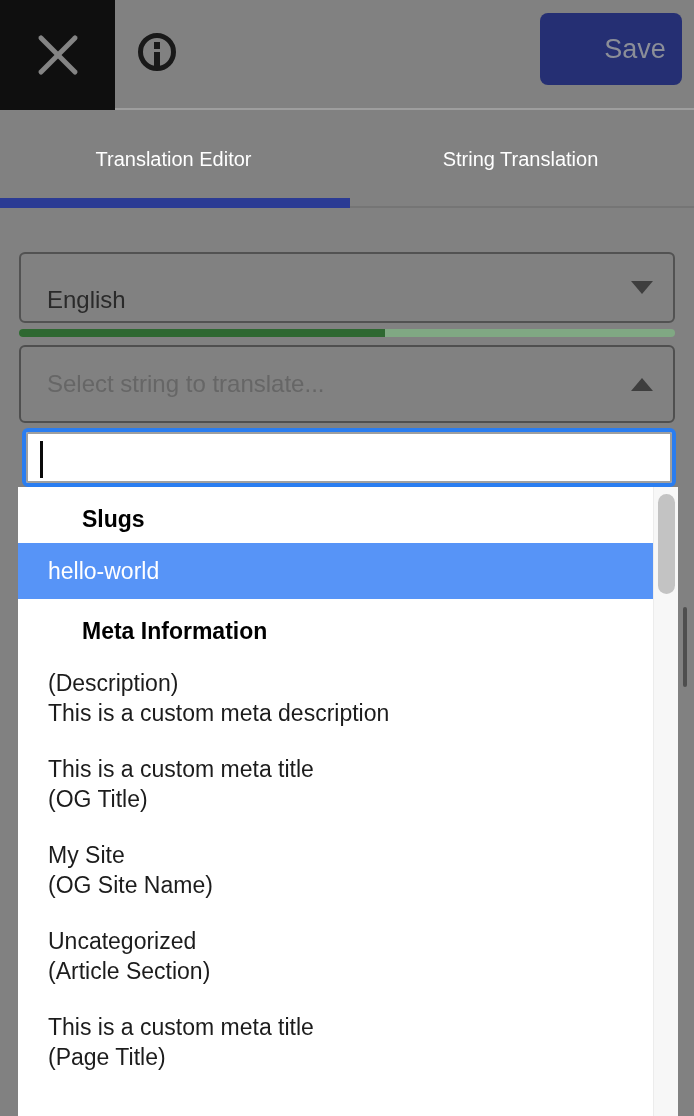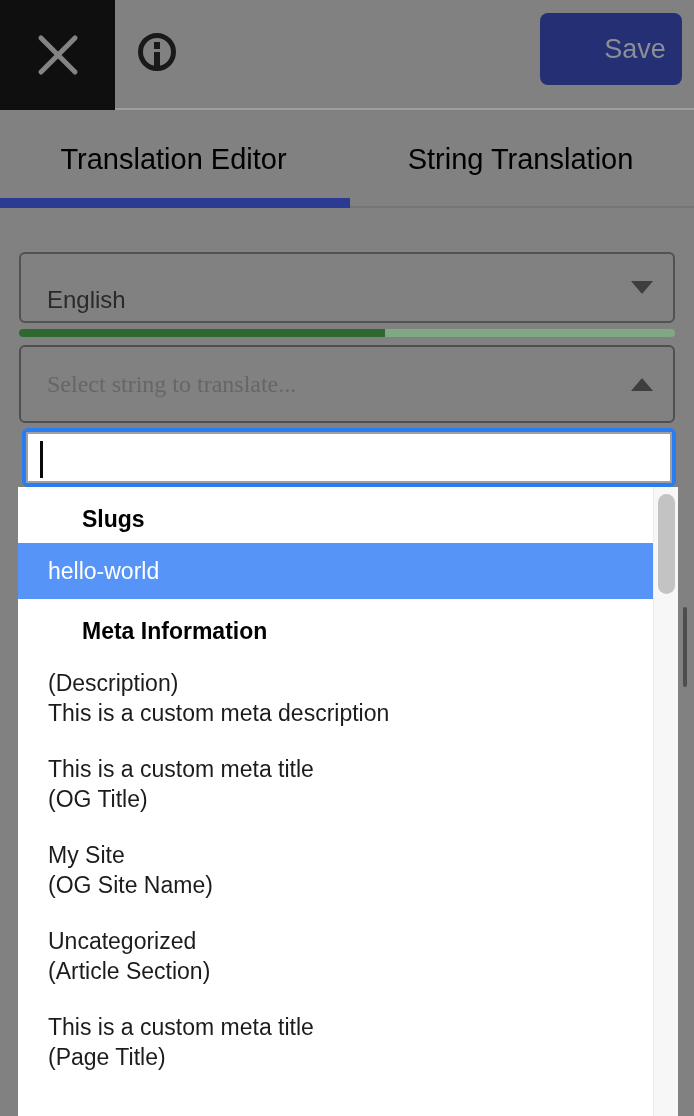--- a/index.html
+++ b/index.html
@@ -20,31 +20,31 @@
               border:5px solid #191919; border-radius:50%; cursor:pointer; }
   .info-btn .i-dot  { position:absolute; left:11px; top:4px;  width:6px; height:7px;  background:#191919; }
   .info-btn .i-stem { position:absolute; left:11px; top:14px; width:6px; height:14px; background:#191919; }
   .save-btn { position:absolute; left:540px; top:13px; width:142px; height:72px;
               background:var(--accent-navy,#252f73); border:none; border-radius:8px;
               color:#8b8e98; font-size:27px; font-family:inherit; cursor:pointer;padding-left:48px; }
 
   
   .tabbar { position:absolute; left:0; top:112px; width:694px; height:94px; display:flex; }
   .tab { flex:1; display:flex; align-items:center; justify-content:center;
-         font-size:29px; font-weight:500; color:#000000; cursor:pointer; }
+         font-size:20px; font-weight:500; color:#ffffff; cursor:pointer; }
   .tabbar-border { position:absolute; left:0; top:206px; width:694px; height:2px; background:#757575; }
   .tab-underline { position:absolute; left:0; top:198px; width:350px; height:10px;
                    background:var(--tab-underline,#2b3b94); }
 
   
   .select-box { position:absolute; left:19px; width:656px;
                 border:2px solid #525252; border-radius:6px;
                 display:flex; align-items:center; cursor:pointer; }
   .lang-select   { top:252px; height:71px; }
-  .string-select { top:345px; height:78px; border-color:#4f4f4f;font-family:Liberation Serif, serif; }
+  .string-select { top:345px; height:78px; border-color:#4f4f4f; }
   .select-box .val { margin-left:26px; font-size:24px; color:#2a2a2a;margin-top:25px; }
   .select-box .ph  { margin-left:26px; font-size:24px; color:#666666; }
   .caret { position:absolute; right:20px; width:0; height:0;
            border-left:11px solid transparent; border-right:11px solid transparent; }
   .caret.down { border-top:13px solid #3e3e3e; }
   .caret.up   { border-bottom:13px solid #3e3e3e; }
 
   
   .progress { position:absolute; left:19px; top:329px; width:656px; height:8px;
               background:var(--progress-light,#80a883); border-radius:4px; overflow:hidden; }

